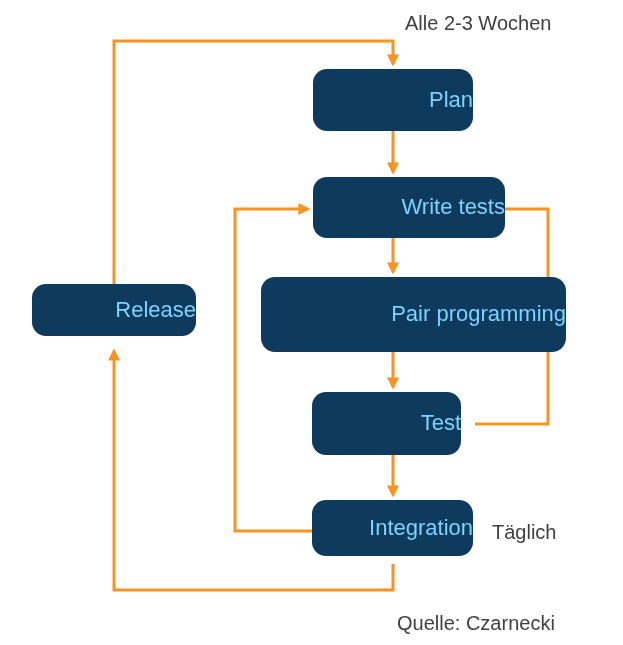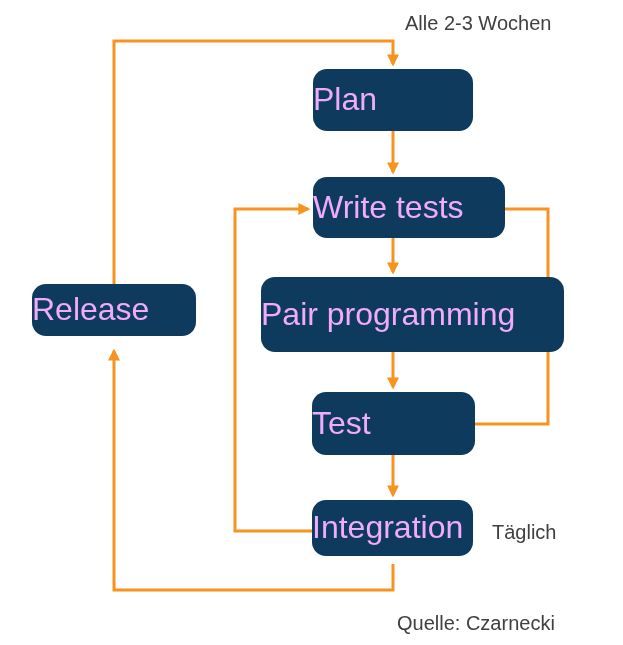--- a/index.html
+++ b/index.html
@@ -12,34 +12,34 @@
     overflow: hidden;
   }
   svg.arrows {
     position: absolute;
     left: 0; top: 0;
     width: 623px; height: 645px;
   }
   .node {
     position: absolute;
     background: #0e3a5e;
-    color: #f0abfc;
+    color: #7dd3fc;
     border-radius: 14px;
     display: flex;
     flex-direction: column;
-    align-items: flex-start;
+    align-items: flex-end;
     justify-content: center;
     text-align: center;
-    font-size: 32px;
+    font-size: 22px;
     line-height: 1.22;
   }
   .node-plan        { left: 313px; top: 69px;  width: 160px; height: 62px; }
   .node-write-tests { left: 313px; top: 177px; width: 192px; height: 61px; }
-  .node-pair        { left: 261px; top: 277px; width: 303px; height: 75px; }
-  .node-test        { left: 312px; top: 392px; width: 163px; height: 63px; }
+  .node-pair        { left: 261px; top: 277px; width: 264px; height: 75px; padding-left: 41px; }
+  .node-test        { left: 312px; top: 392px; width: 143px; height: 63px; padding-left: 6px; }
   .node-integration { left: 312px; top: 500px; width: 161px; height: 56px; }
   .node-release     { left: 32px;  top: 284px; width: 164px; height: 52px; }
   .annotation {
     position: absolute;
     color: #404040;
     font-size: 20px;
     white-space: nowrap;
   }
   .ann-cycle  { left: 405px; top: 12px; }
   .ann-daily  { left: 492px; top: 521px; }

